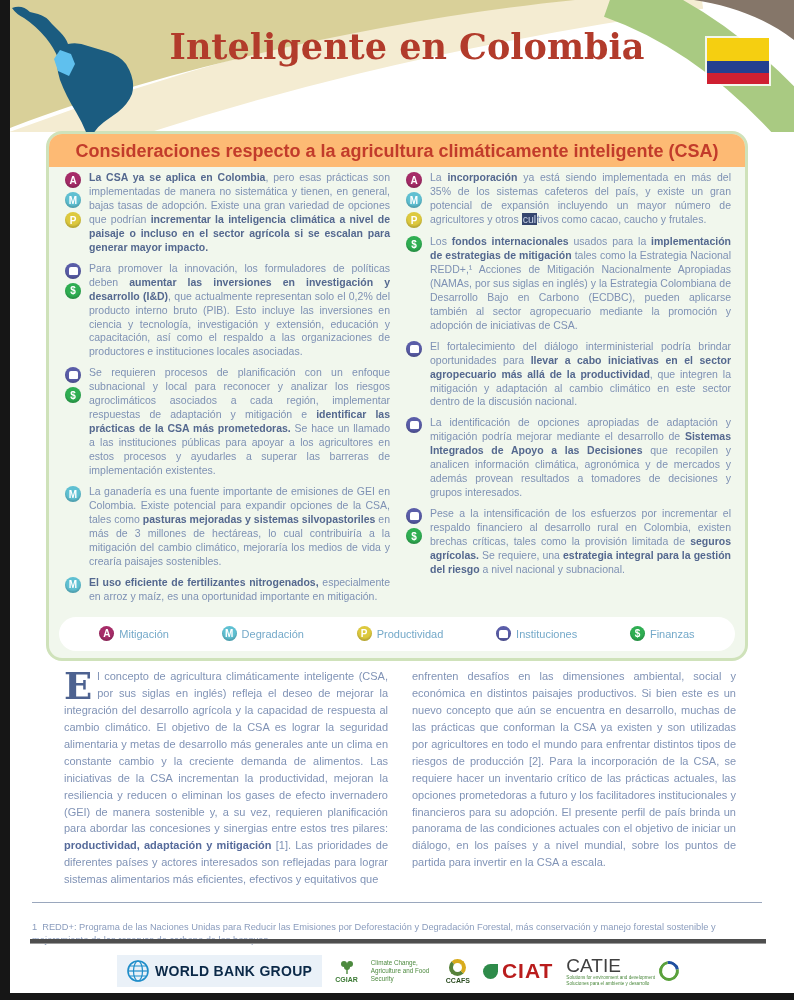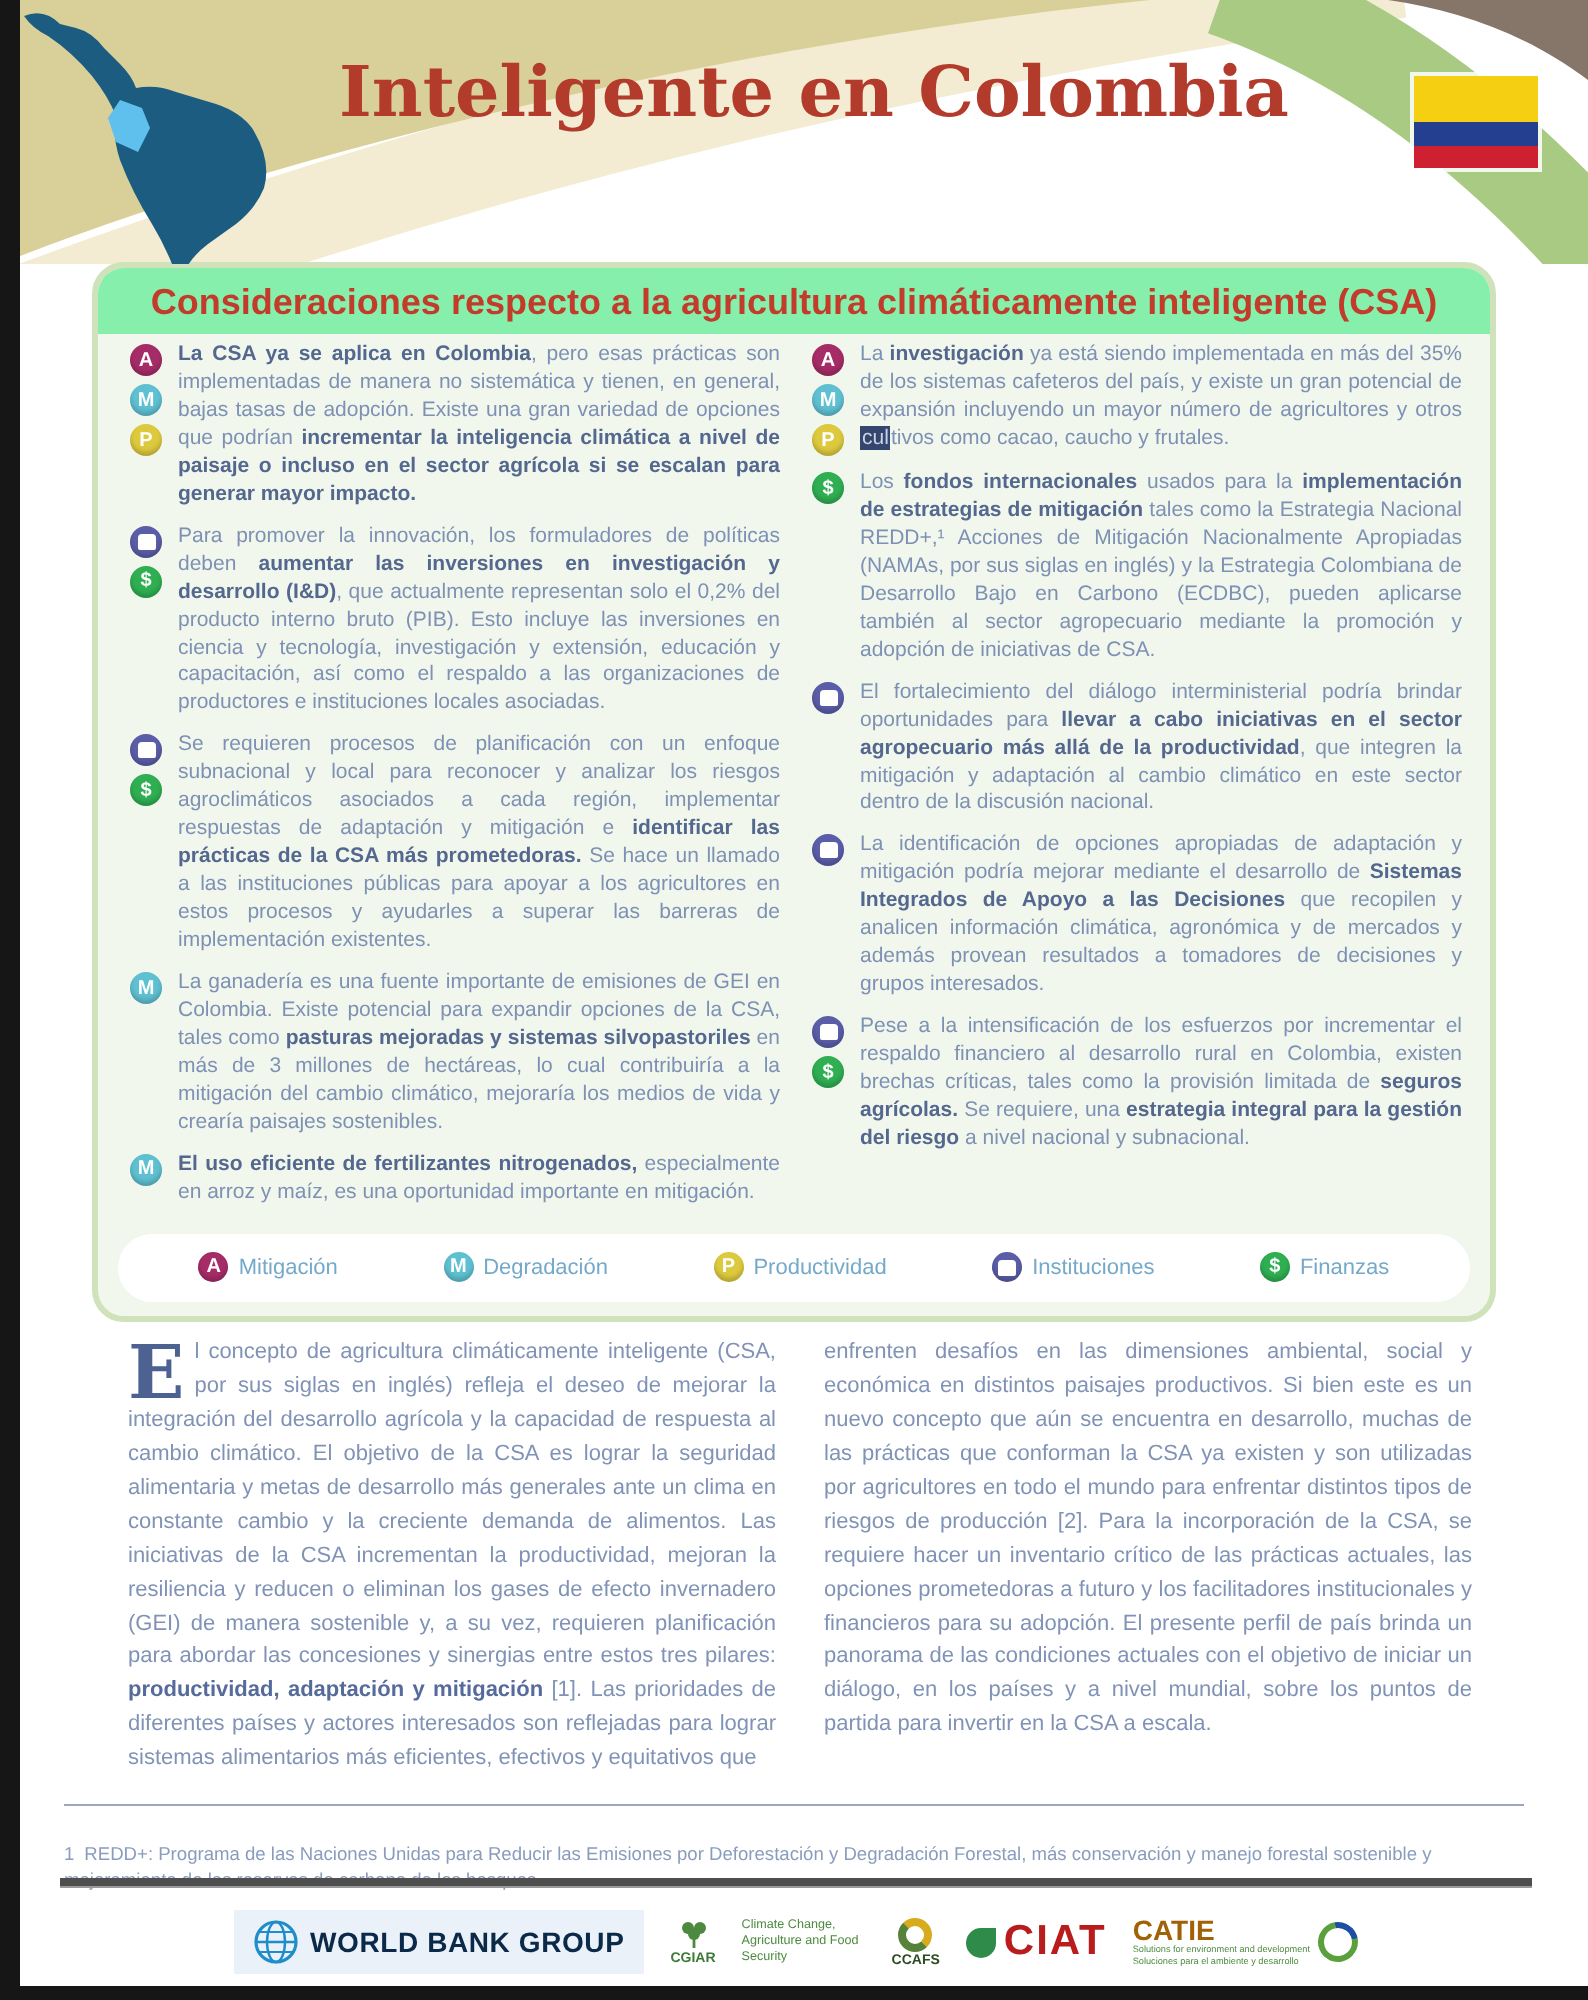--- a/index.html
+++ b/index.html
@@ -18,21 +18,21 @@
          font-size:35px;line-height:1.32;color:#b23b2b;}
   .flag{position:absolute;right:25px;top:38px;width:62px;height:46px;z-index:4;
         box-shadow:0 0 0 2px rgba(255,255,255,.85);}
   .flag .y{height:50%;background:#f5cf11;}
   .flag .b{height:25%;background:#243f8f;}
   .flag .r{height:25%;background:#cf2031;}
 
   
   .box{position:absolute;left:46px;top:131px;width:702px;height:530px;box-sizing:border-box;
        background:#f1f7ed;border:3px solid #cfe2ba;border-radius:16px;overflow:hidden;z-index:2;}
-  .box-head{background:#86efac;text-align:center;color:#c23b2b;font-weight:700;
+  .box-head{background:#fdba74;text-align:center;color:#c23b2b;font-weight:700;
             font-size:18px;padding:7px 6px 5px;}
   .cols{display:flex;gap:16px;padding:4px 14px 0 16px;}
   .col{flex:1;min-width:0;}
   .item{display:flex;gap:7px;margin-bottom:7px;}
   .icons{display:flex;flex-direction:column;gap:4px;width:17px;flex:none;padding-top:1px;}
   .ic{width:16px;height:16px;border-radius:50%;color:#fff;font-weight:700;font-size:10px;
       display:flex;align-items:center;justify-content:center;flex:none;
       box-shadow:inset 0 -2px 2px rgba(0,0,0,.18);}
   .bank{display:inline-block;width:9px;height:8px;background:#fff;border-radius:2px 2px 1px 1px;}
   .itext{margin:0;font-size:10.5px;line-height:1.33;text-align:justify;color:#7e91b4;}
@@ -65,21 +65,21 @@
   .ccafs-text{font-size:6.3px;line-height:1.25;color:#4d8a3f;}
   .ccafs{display:flex;flex-direction:column;align-items:center;gap:1px;}
   .ccafs-ring{width:17px;height:17px;border-radius:50%;border:4px solid #d8ab1d;
               border-left-color:#57823a;border-bottom-color:#57823a;box-sizing:border-box;}
   .ccafs-label{font-size:7px;color:#2c4d22;font-weight:700;}
   .ciat{display:flex;align-items:center;gap:4px;}
   .ciat-leaf{width:15px;height:15px;background:#2e8b4a;border-radius:50% 0 50% 50%;}
   .ciat-text{font-weight:700;font-size:21px;color:#b91c1c;letter-spacing:1px;}
   .catie{display:flex;align-items:center;gap:4px;}
   .catie-main{display:flex;flex-direction:column;}
-  .catie-text{font-weight:700;font-size:14px;color:#a16207;line-height:1;}
+  .catie-text{font-weight:400;font-size:19px;color:#404040;line-height:1;}
   .catie-tag{font-size:4.6px;color:#4d8a3f;line-height:1.3;}
   .catie-swoosh{width:20px;height:20px;border-radius:50%;border:3px solid #5aa13c;
                 border-top-color:#1f4fa0;box-sizing:border-box;transform:rotate(35deg);}
 </style>
 </head>
 <body>
 
 <div class="page">
   <div class="edge-left"></div>
   <div class="edge-bottom"></div>
@@ -154,21 +154,21 @@
             <p class="itext"><b>El uso eficiente de fertilizantes nitrogenados,</b> especialmente en arroz y maíz, es una oportunidad importante en mitigación.</p>
           </div>
         </div>
       <div class="col">
           <div class="item">
             <div class="icons">
               <span class="ic" style="background: rgb(166, 44, 104);">A</span>
               <span class="ic" style="background: rgb(95, 192, 210);">M</span>
               <span class="ic" style="background: rgb(221, 201, 62);">P</span>
             </div>
-            <p class="itext">La <b>investigación</b> ya está siendo implementada en más del 35% de los sistemas cafeteros del país, y existe un gran potencial de expansión incluyendo un mayor número de agricultores y otros <span class="hl">cul</span>tivos como cacao,  caucho y frutales.</p>
+            <p class="itext">La <b>incorporación</b> ya está siendo implementada en más del 35% de los sistemas cafeteros del país, y existe un gran potencial de expansión incluyendo un mayor número de agricultores y otros <span class="hl">cul</span>tivos como cacao,  caucho y frutales.</p>
           </div>
           <div class="item">
             <div class="icons">
               <span class="ic" style="background: rgb(47, 174, 82);">$</span>
             </div>
             <p class="itext">Los <b>fondos internacionales</b> usados para la <b>implementación de estrategias de mitigación</b> tales como la Estrategia Nacional REDD+,¹ Acciones de Mitigación Nacionalmente Apropiadas (NAMAs, por sus siglas en inglés) y la Estrategia Colombiana de Desarrollo Bajo en Carbono (ECDBC), pueden aplicarse también al sector agropecuario mediante la promoción y adopción de iniciativas de  CSA.</p>
           </div>
           <div class="item">
             <div class="icons">
               <span class="ic" style="background: rgb(90, 93, 168);">

